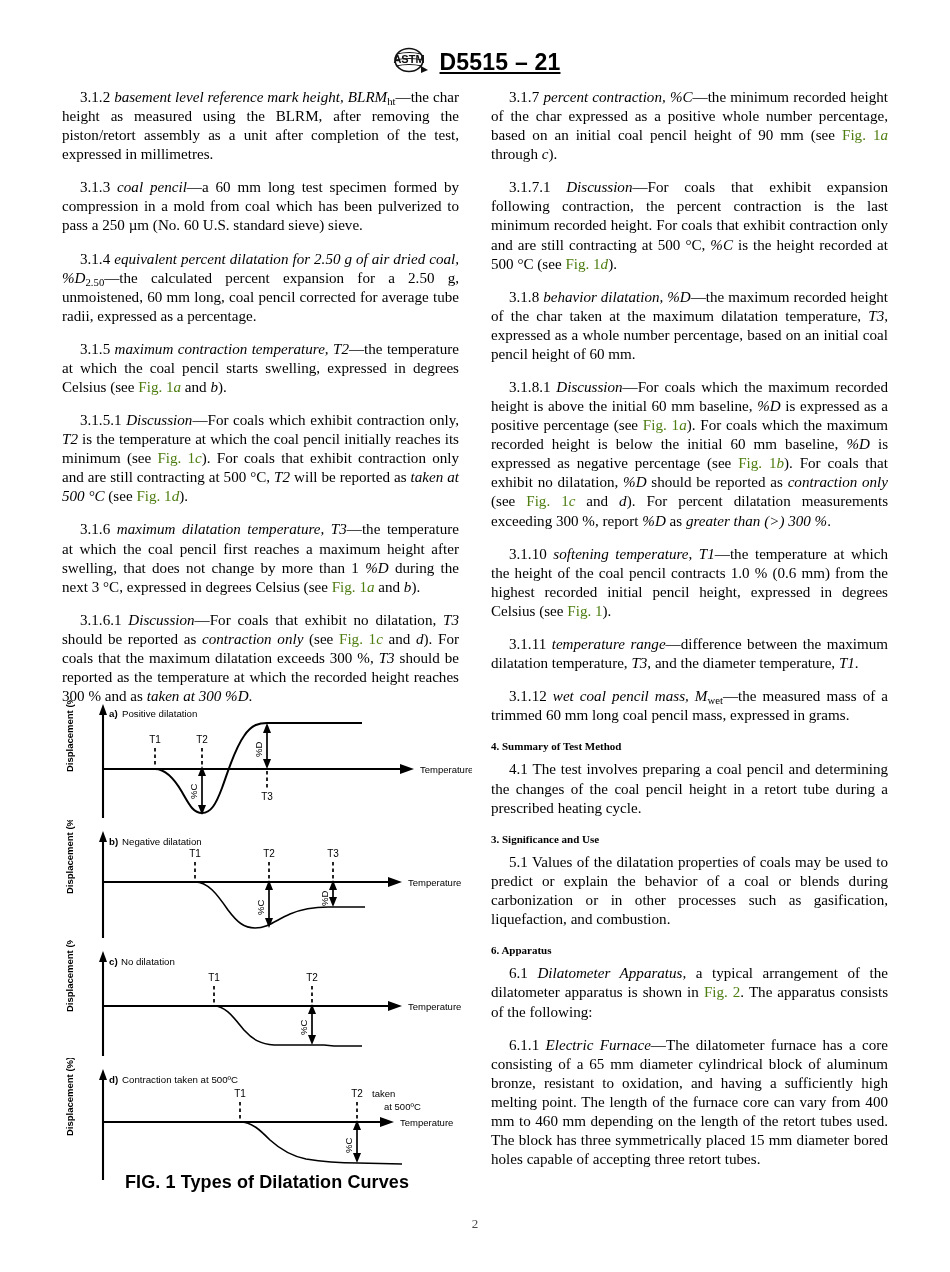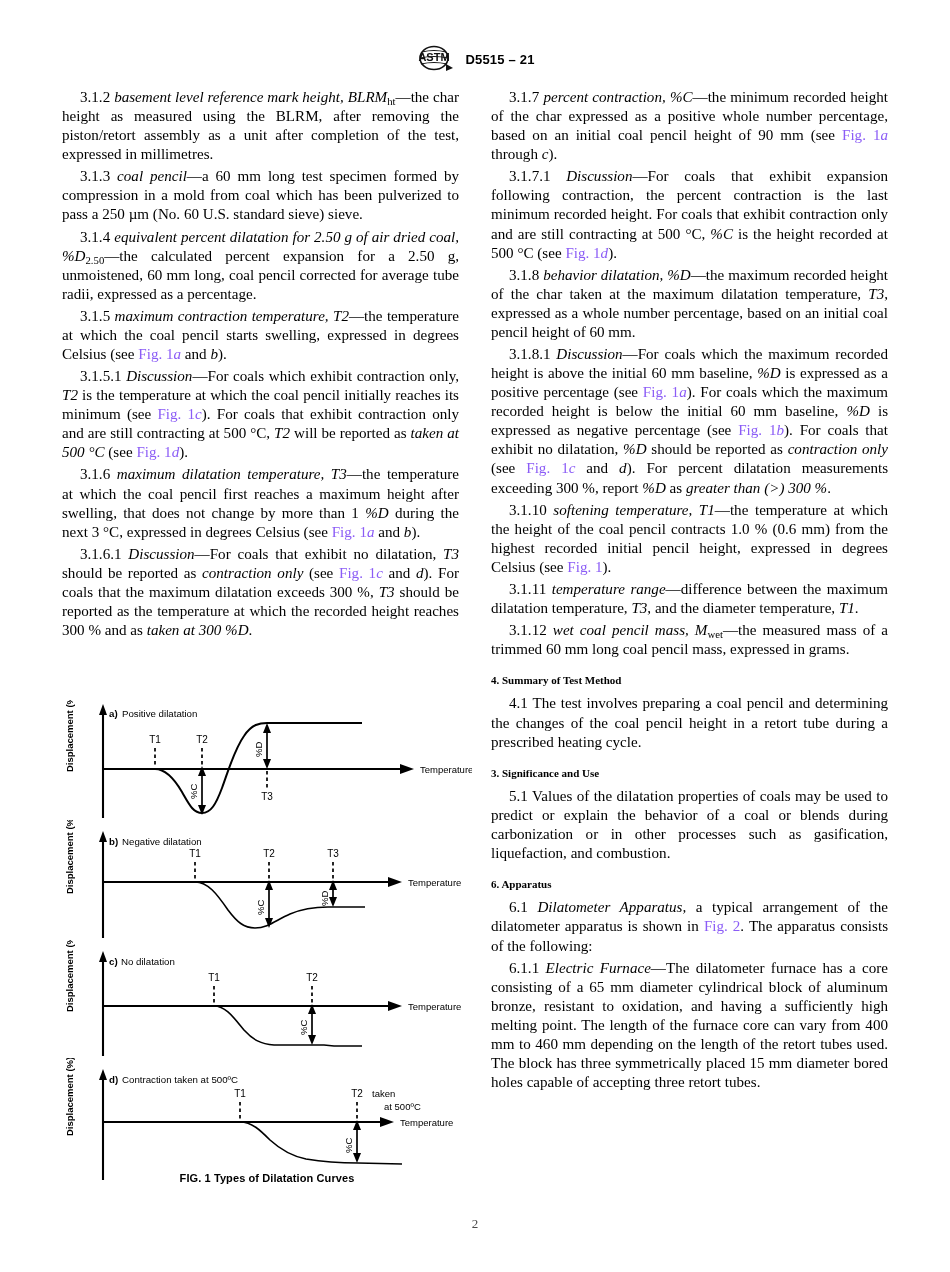--- a/index.html
+++ b/index.html
@@ -17,29 +17,30 @@
   }
 
   
   #page-header {
     position: absolute;
     top: 42px;
     left: 0;
     width: 950px;
     height: 34px;
     display: flex;
-    align-items: center;
+    align-items: flex-end;
     justify-content: center;
     gap: 10px;
+    text-decoration: underline;
   }
   #astm-logo { display: block; }
   #header-title {
     font-family: "Liberation Sans", "DejaVu Sans", sans-serif;
     font-weight: bold;
-    font-size: 13px;
+    font-size: 23px;
     letter-spacing: 0.2px;
     white-space: nowrap;
   }
 
   
   #content {
     position: absolute;
     top: 88px;
     left: 62px;
     width: 826px;
@@ -49,34 +50,34 @@
   .column { width: 401px; }
 
   p.para {
     margin: 0 0 0 0;
     font-size: 15.1px;
     line-height: 1.265;
     text-align: justify;
     text-justify: inter-word;
     hyphens: manual;
   }
-  p.para + p.para { margin-top: 3px; }
+  p.para + p.para { margin-top: 14px; }
   p.indent { text-indent: 18px; }
   p.spaced { margin-top: 9px; }
 
   h3.section-head {
     font-family: "Liberation Serif", "DejaVu Serif", serif;
     font-weight: bold;
     font-size: 11px;
     margin: 15px 0 7px 0;
     line-height: 1.2;
   }
 
   i, .it { font-style: italic; }
-  .lnk { color: #8b5cf6; }
+  .lnk { color: #4d7c0f; }
   sub { font-size: 71%; vertical-align: baseline; position: relative; top: 3px; }
 
   
   #figure-1 {
     position: absolute;
     left: 62px;
     top: 700px;
     width: 410px;
   }
   .panel {
@@ -85,21 +86,21 @@
   }
   .panel svg { display: block; }
   #fig-caption {
     position: absolute;
     left: 62px;
     top: 1172px;
     width: 410px;
     text-align: center;
     font-family: "Liberation Sans", "DejaVu Sans", sans-serif;
     font-weight: bold;
-    font-size: 11px;
+    font-size: 18px;
     letter-spacing: 0.1px;
   }
 
   
   #page-number {
     position: absolute;
     left: 0;
     top: 1216px;
     width: 950px;
     text-align: center;

